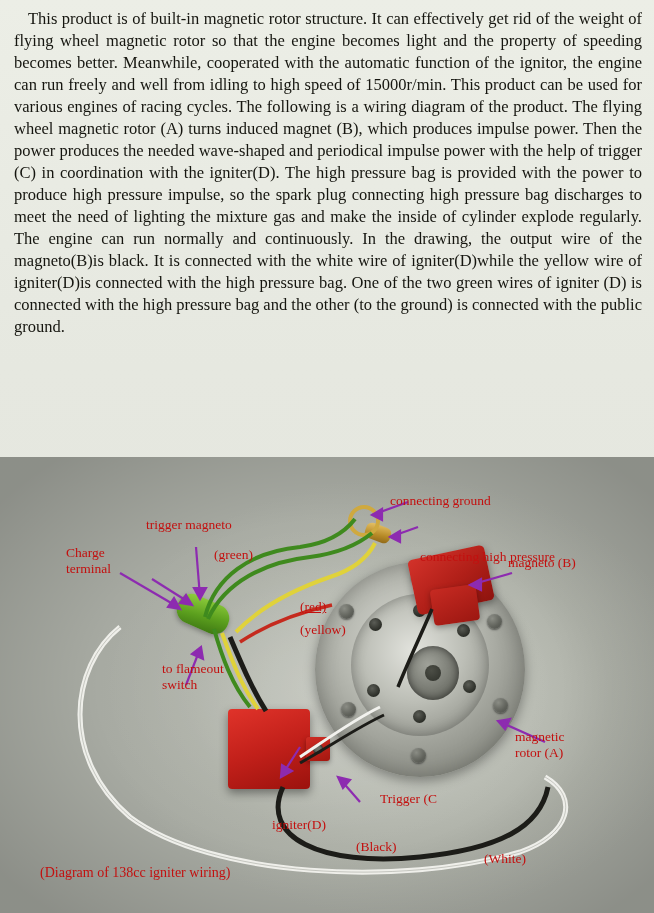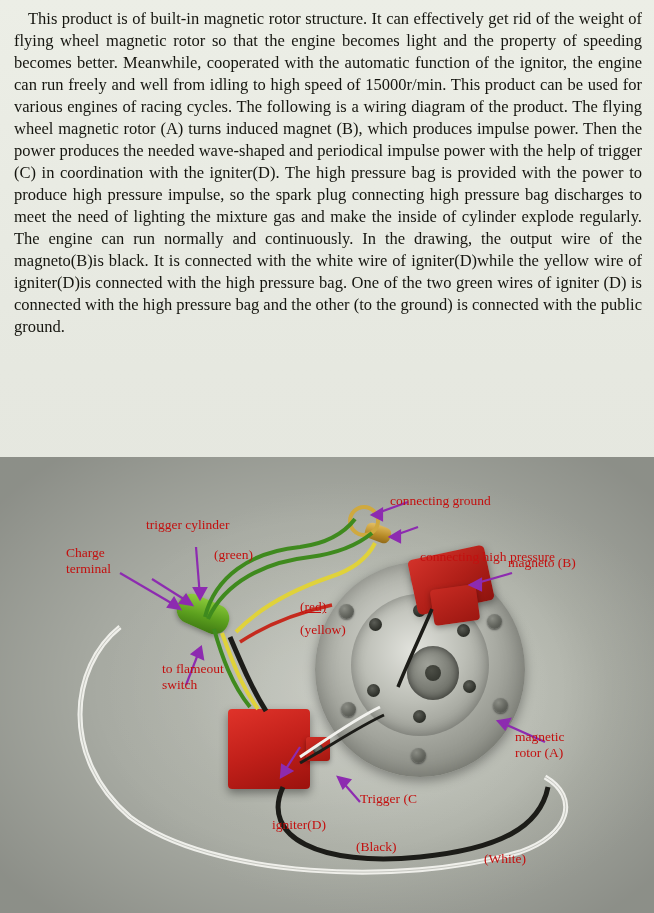--- a/index.html
+++ b/index.html
@@ -289,40 +289,41 @@
           <line x1="545" y1="285" x2="500" y2="265"></line>
           <polygon points="498,264 510,262 505,272"></polygon>
           <line x1="152" y1="122" x2="190" y2="146"></line>
           <polygon points="192,148 180,146 186,138"></polygon>
         </g>
       </svg>
 
       <div class="fig-label" style="left:390px; top:36px;">connecting ground</div>
       <div class="fig-label" style="left:420px; top:60px;margin-top:32px;">connecting high pressure</div>
 
-      <div class="fig-label" style="left:146px; top:60px;">trigger cylinder</div>
+      <div class="fig-label" style="left:146px; top:60px;">trigger magneto</div>
       <div class="fig-label" style="left:214px; top:90px;text-align:center;">(green)</div>
 
       <div class="fig-label" style="left:66px; top:88px;">Charge
 terminal</div>
 
       <div class="fig-label" style="left:508px; top:98px;">magneto (B)</div>
 
       <div class="fig-label" style="left:300px; top:124px;margin-top:41px;">(yellow)</div>
       <div class="fig-label" style="left:300px; top:142px;text-decoration:underline;">(red)</div>
 
       <div class="fig-label" style="left:162px; top:204px;">to flameout
 switch</div>
 
       <div class="fig-label" style="left:496px; top:272px;margin-left:19px;">magnetic
 rotor (A)</div>
 
-      <div class="fig-label" style="left:360px; top:334px;">Trigger (C</div>
+      <div class="fig-label" style="left:380px; top:334px;">Trigger (C</div>
 
       <div class="fig-label" style="left:272px; top:360px;">igniter(D)</div>
 
       <div class="fig-label" style="left:356px; top:382px;">(Black)</div>
 
       <div class="fig-label" style="left:484px; top:394px;">(White)</div>
 
+      <div class="fig-label caption" style="left:40px; top:408px;">(Diagram of 138cc igniter wiring)</div>
     </div>
   </div>
 </div>
 
 </body></html>

